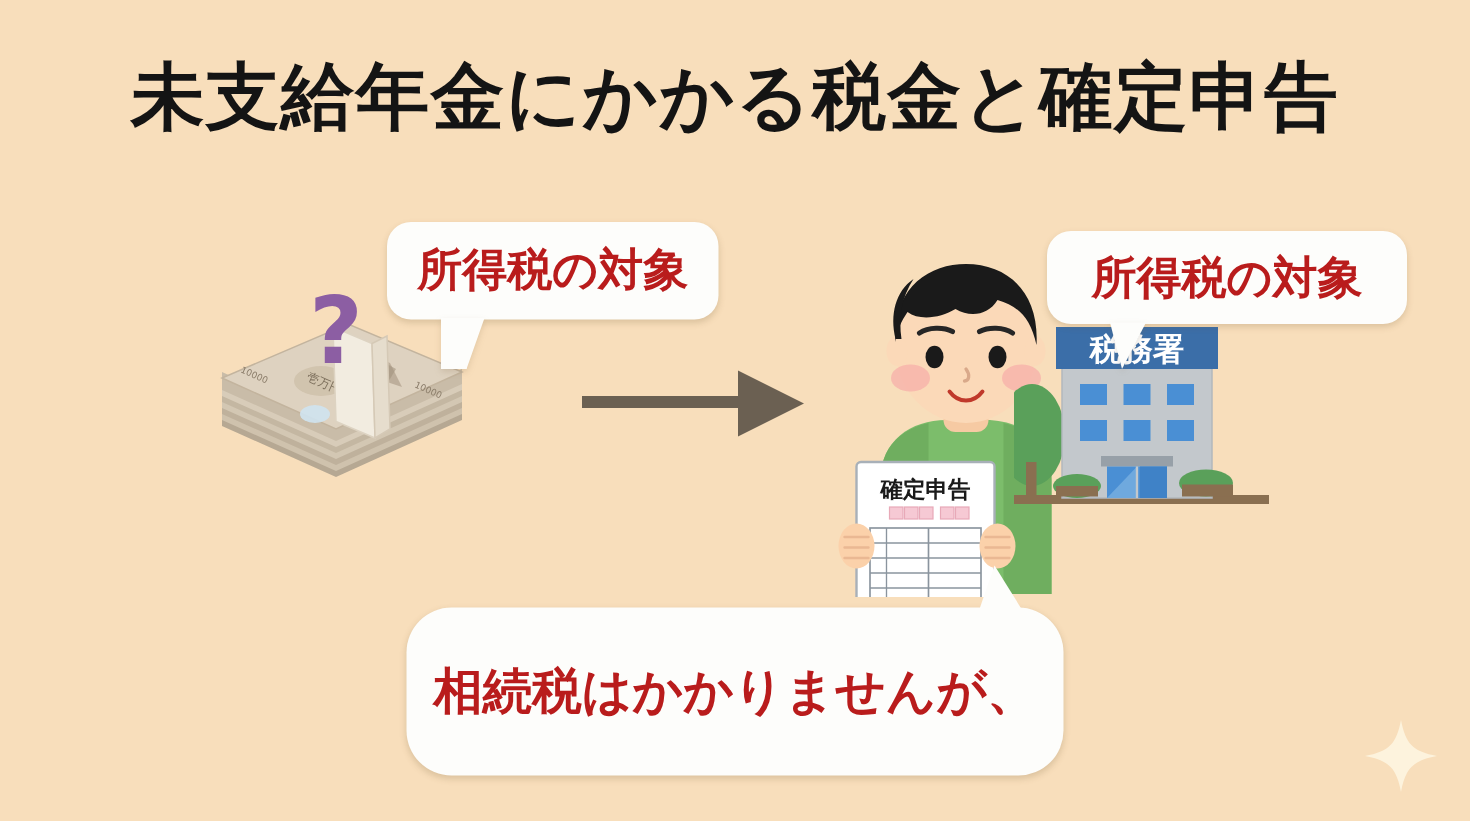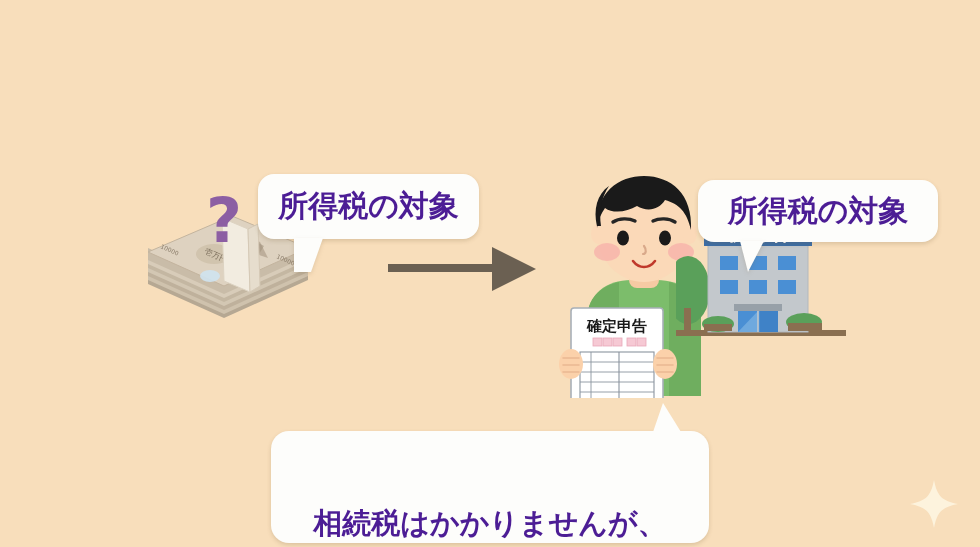--- a/index.html
+++ b/index.html
@@ -40,24 +40,23 @@
   
   .bubble {
     position: absolute;
     background: #fdfdfb;
     border-radius: 16px;
     box-shadow: 0 2px 4px rgba(120, 95, 55, 0.22);
     display: flex;
     align-items: center;
     justify-content: center;
     flex-direction: column;
-    color: #4c1d95;
+    color: #b91c1c;
     font-weight: 700;
     text-align: center;
-    margin-top: 26px;
   }
   .bubble-line { white-space: nowrap; }
 
   .tail {
     position: absolute;
     width: 0;
     height: 0;
   }
 
   
@@ -93,24 +92,23 @@
     border-top: 31px solid #fdfdfb;
     filter: drop-shadow(0 2px 2px rgba(120,95,55,0.18));
   }
 
   
   #bubble-inheritance {
     left: 271px;
     top: 405px;
     width: 438px;
     height: 112px;
-    font-size: 29px;
+    font-size: 33px;
     line-height: 1.38;
-    border-radius: 18px;
-    justify-content: flex-end;
+    border-radius: 30px;
   }
   #bubble-inheritance .tail {
     right: 28px;
     top: -28px;
     border-left: 10px solid transparent;
     border-right: 18px solid transparent;
     border-bottom: 29px solid #fdfdfb;
   }
 
   
@@ -169,20 +167,21 @@
     top: 478px;
     width: 52px;
     height: 52px;
   }
 </style>
 </head>
 <body>
 
 <div id="stage">
 
+  <div class="title">未支給年金にかかる税金と確定申告</div>
 
   <div id="money-bundle">
     <svg width="205" height="125" viewBox="0 0 205 125" xmlns="http://www.w3.org/2000/svg">
       <defs>
         <clipPath id="noteClip">
           <polygon points="42,62 118,28 182,56 106,92"></polygon>
         </clipPath>
       </defs>
 
       <g>

